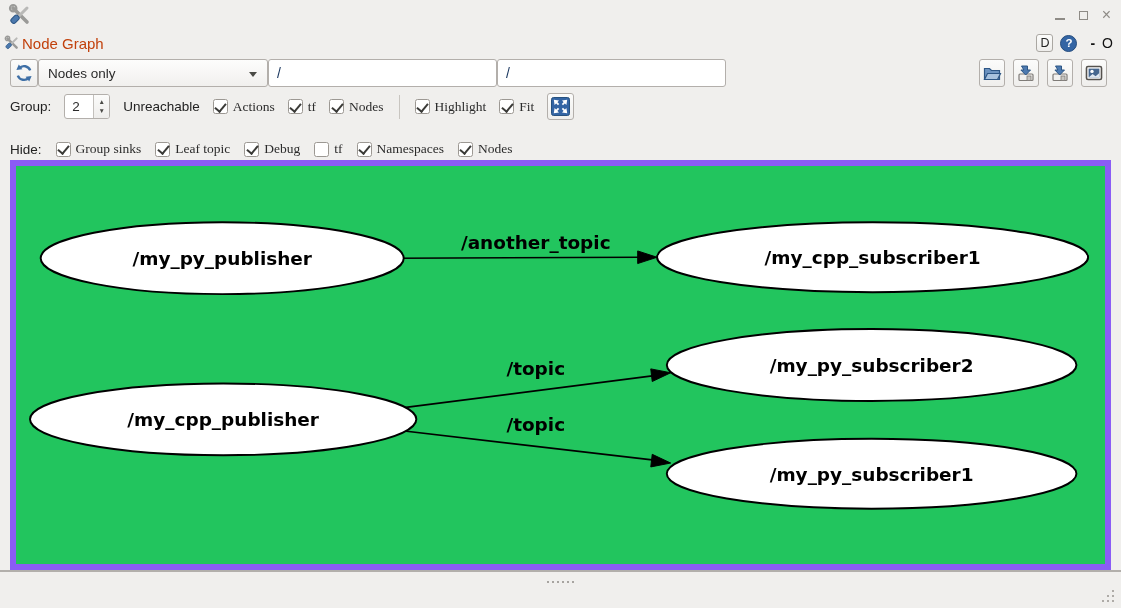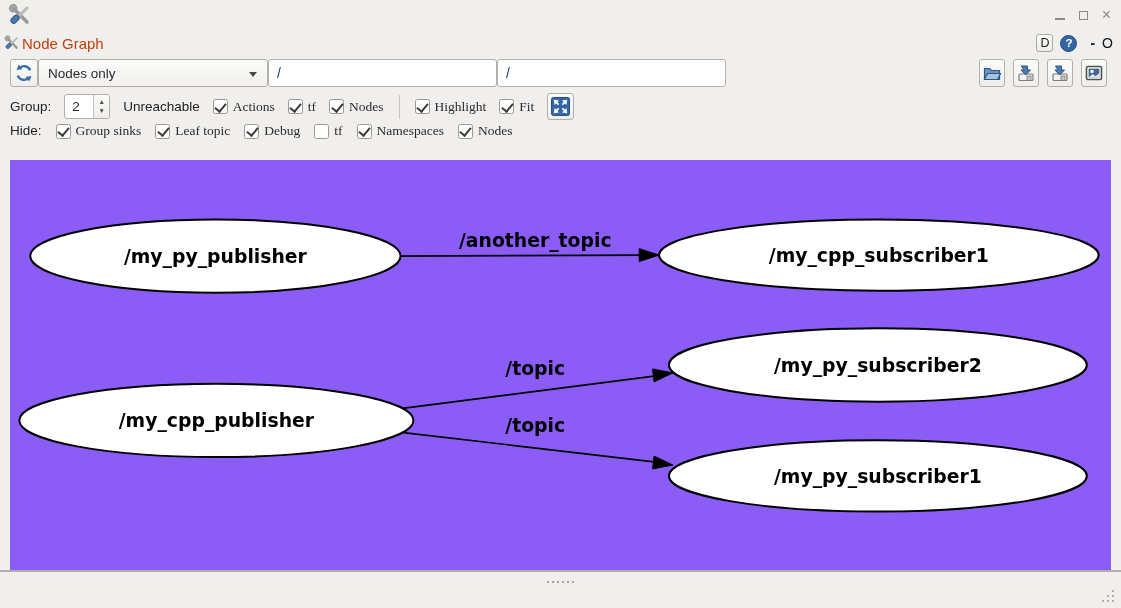--- a/index.html
+++ b/index.html
@@ -59,21 +59,21 @@
   }
   .tb-input {
     width:229px; height:28px; border:1px solid #b3afab; border-radius:3px;
     background:#fff; padding:0 8px; font-size:14px; font-family:"Liberation Sans",sans-serif;
     color:#16335c; outline:none;
   }
   .tb-right { margin-left:auto; display:flex; gap:8px; margin-right:14px; }
   .tb-right .tool-btn { width:26px; }
   
   .group-row { height:33px; display:flex; align-items:center; padding-left:10px; gap:13px; }
-  .hide-row  { height:34px; display:flex; align-items:flex-start; padding-left:10px; gap:14px; }
+  .hide-row  { height:34px; display:flex; align-items:flex-end; padding-left:10px; gap:14px; }
   .row-label { color:#222; }
   .spinbox {
     width:46px; height:25px; border:1px solid #b3afab; border-radius:3px; background:#fff;
     display:flex; overflow:hidden;
   }
   .spin-val { flex:1; display:flex; align-items:center; padding-left:7px; }
   .spin-arrows {
     width:16px; border-left:1px solid #c3c0bc; background:linear-gradient(#fbfbfa,#eeedeb);
     display:flex; flex-direction:column; align-items:center; justify-content:center; gap:2px;
   }
@@ -85,22 +85,22 @@
   }
   .cb-box.checked::after {
     content:""; position:absolute; left:3.5px; top:0.5px; width:5px; height:9px;
     border-right:2.4px solid #3a3a37; border-bottom:2.4px solid #3a3a37;
     transform:rotate(40deg);
   }
   .vsep { width:1px; height:24px; background:#c8c5c0; margin:0 2px; }
   .fit-btn { width:27px; height:27px; }
   
   .canvas {
-    margin:3px 10px 0 10px; height:410px; background:#8b5cf6;
-    border:2px solid #8b5cf6;
+    margin:3px 10px 0 10px; height:410px; background:#22c55e;
+    border:6px solid #8b5cf6;
   }
   .canvas svg { display:block; width:100%; height:100%; }
   .gnode ellipse { fill:#fff; stroke:#000; stroke-width:2; }
   .gtext { font-family:"DejaVu Sans",sans-serif; font-weight:bold; font-size:19px; fill:#000; text-anchor:middle; }
   .gedge line { stroke:#000; stroke-width:1.7; }
   .gedge polygon { fill:#000; stroke:#000; }
   
   .bottom-divider { height:2px; background:#b2afab; margin-top:0px; }
   .splitter-dots { display:flex; justify-content:center; gap:3px; margin-top:9px; }
   .splitter-dots i { width:2px; height:2px; background:#a7a4a0; display:block; }

